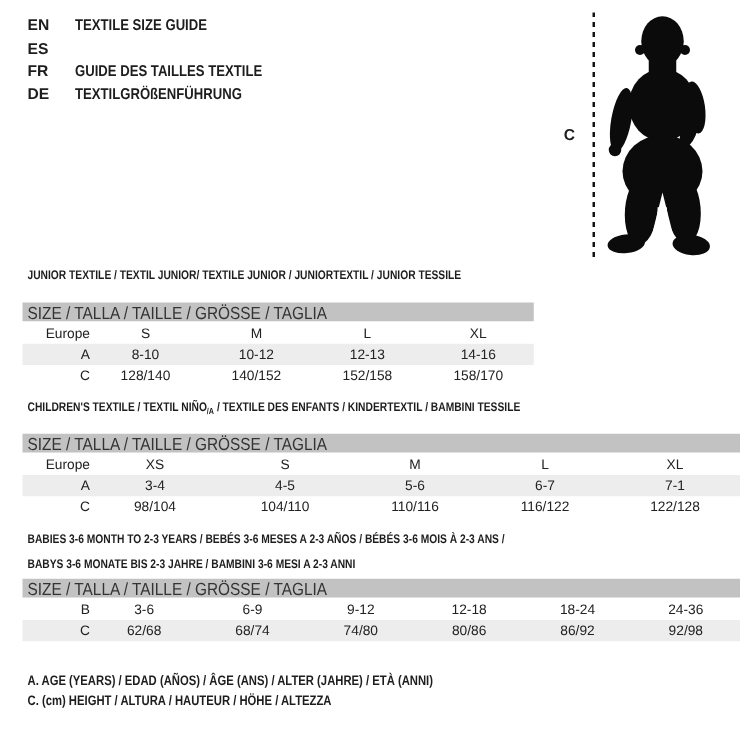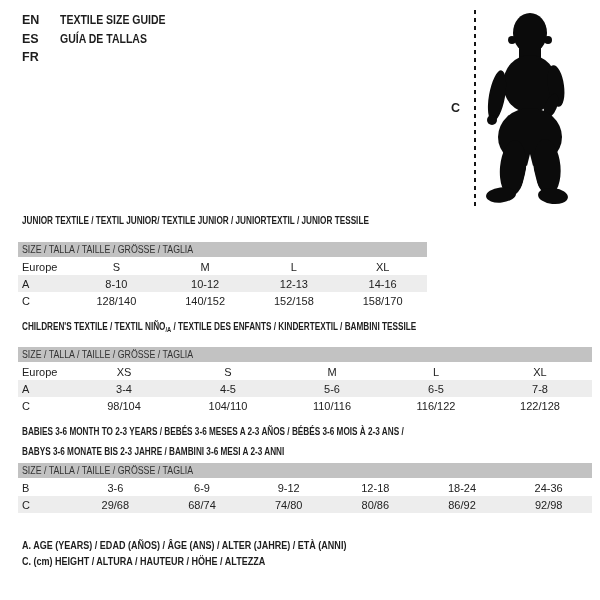--- a/index.html
+++ b/index.html
@@ -22,51 +22,55 @@
   .dash-line{left:474px;top:10px;width:2px;height:197px;
     background:repeating-linear-gradient(to bottom,#141414 0 4px,transparent 4px 8px);}
   .c-label{left:451px;top:101px;font-size:12.5px;font-weight:700;}
   .silhouette{left:485px;top:10px;}
 
   
   .ttitle{font-size:10px;font-weight:700;letter-spacing:0;}
   .ttitle .sub{font-size:7px;vertical-align:-2px;}
   .size-table{left:18px;}
   .bar{height:15px;background:#c2c2c2;margin-bottom:1px;display:flex;align-items:center;
-    padding-left:4px;font-size:10px;font-weight:400;color:#333;}
+    padding-left:4px;font-size:14px;font-weight:400;color:#333;}
   .trow{display:grid;height:17px;align-items:center;font-size:11px;font-weight:400;color:#222;}
   .t1 .trow{width:409px;grid-template-columns:54px repeat(4,1fr);}
   .t1 .bar{width:405px;}
   .t2 .trow{width:574px;grid-template-columns:54px repeat(5,1fr);}
   .t2 .bar{width:570px;}
   .t3 .trow{width:574px;grid-template-columns:54px repeat(6,1fr);}
   .t3 .bar{width:570px;}
-  .lbl{padding-left:4px;text-align:left;}
+  .lbl{padding-left:4px;text-align:right;}
   .val{text-align:center;}
   .stripe{background:#ededed;}
   .two-line{line-height:19.5px;}
 
   
   .notes{left:22px;top:537px;}
   .note-line{height:15.7px;font-size:11px;font-weight:700;display:flex;align-items:center;}
 </style>
 </head>
 <body>
 
 <div class="abs lang-list">
   <div class="lang-row">
     <span class="lang-code">EN</span>
     <span class="lang-title"><span class="cond">TEXTILE SIZE GUIDE</span></span>
   </div>
   <div class="lang-row">
     <span class="lang-code">ES</span>
-    <span class="lang-title"><span class="cond">GUÍA DE TALLAS</span></span>
   </div>
   <div class="lang-row">
     <span class="lang-code">FR</span>
+    <span class="lang-title"><span class="cond">GUIDE DES TAILLES TEXTILE</span></span>
+  </div>
+  <div class="lang-row">
+    <span class="lang-code">DE</span>
+    <span class="lang-title"><span class="cond">TEXTILGRÖßENFÜHRUNG</span></span>
   </div>
 </div>
 
 <div class="abs dash-line"></div>
 <div class="abs c-label">C</div>
 <svg class="abs silhouette" width="84" height="198" viewBox="0 0 84 198" xmlns="http://www.w3.org/2000/svg">
   <g fill="#0b0b0b">
     <ellipse cx="45" cy="23" rx="17" ry="20"></ellipse>
     <circle cx="27" cy="30" r="4"></circle>
     <circle cx="63" cy="30" r="4"></circle>
@@ -130,22 +134,22 @@
     <span class="val">S</span>
     <span class="val">M</span>
     <span class="val">L</span>
     <span class="val">XL</span>
   </div>
   <div class="trow stripe">
     <span class="lbl">A</span>
     <span class="val">3-4</span>
     <span class="val">4-5</span>
     <span class="val">5-6</span>
-    <span class="val">6-5</span>
-    <span class="val">7-8</span>
+    <span class="val">6-7</span>
+    <span class="val">7-1</span>
   </div>
   <div class="trow">
     <span class="lbl">C</span>
     <span class="val">98/104</span>
     <span class="val">104/110</span>
     <span class="val">110/116</span>
     <span class="val">116/122</span>
     <span class="val">122/128</span>
   </div>
 </div>
@@ -162,21 +166,21 @@
     <span class="lbl">B</span>
     <span class="val">3-6</span>
     <span class="val">6-9</span>
     <span class="val">9-12</span>
     <span class="val">12-18</span>
     <span class="val">18-24</span>
     <span class="val">24-36</span>
   </div>
   <div class="trow stripe">
     <span class="lbl">C</span>
-    <span class="val">29/68</span>
+    <span class="val">62/68</span>
     <span class="val">68/74</span>
     <span class="val">74/80</span>
     <span class="val">80/86</span>
     <span class="val">86/92</span>
     <span class="val">92/98</span>
   </div>
 </div>
 
 <div class="abs notes">
   <div class="note-line">

